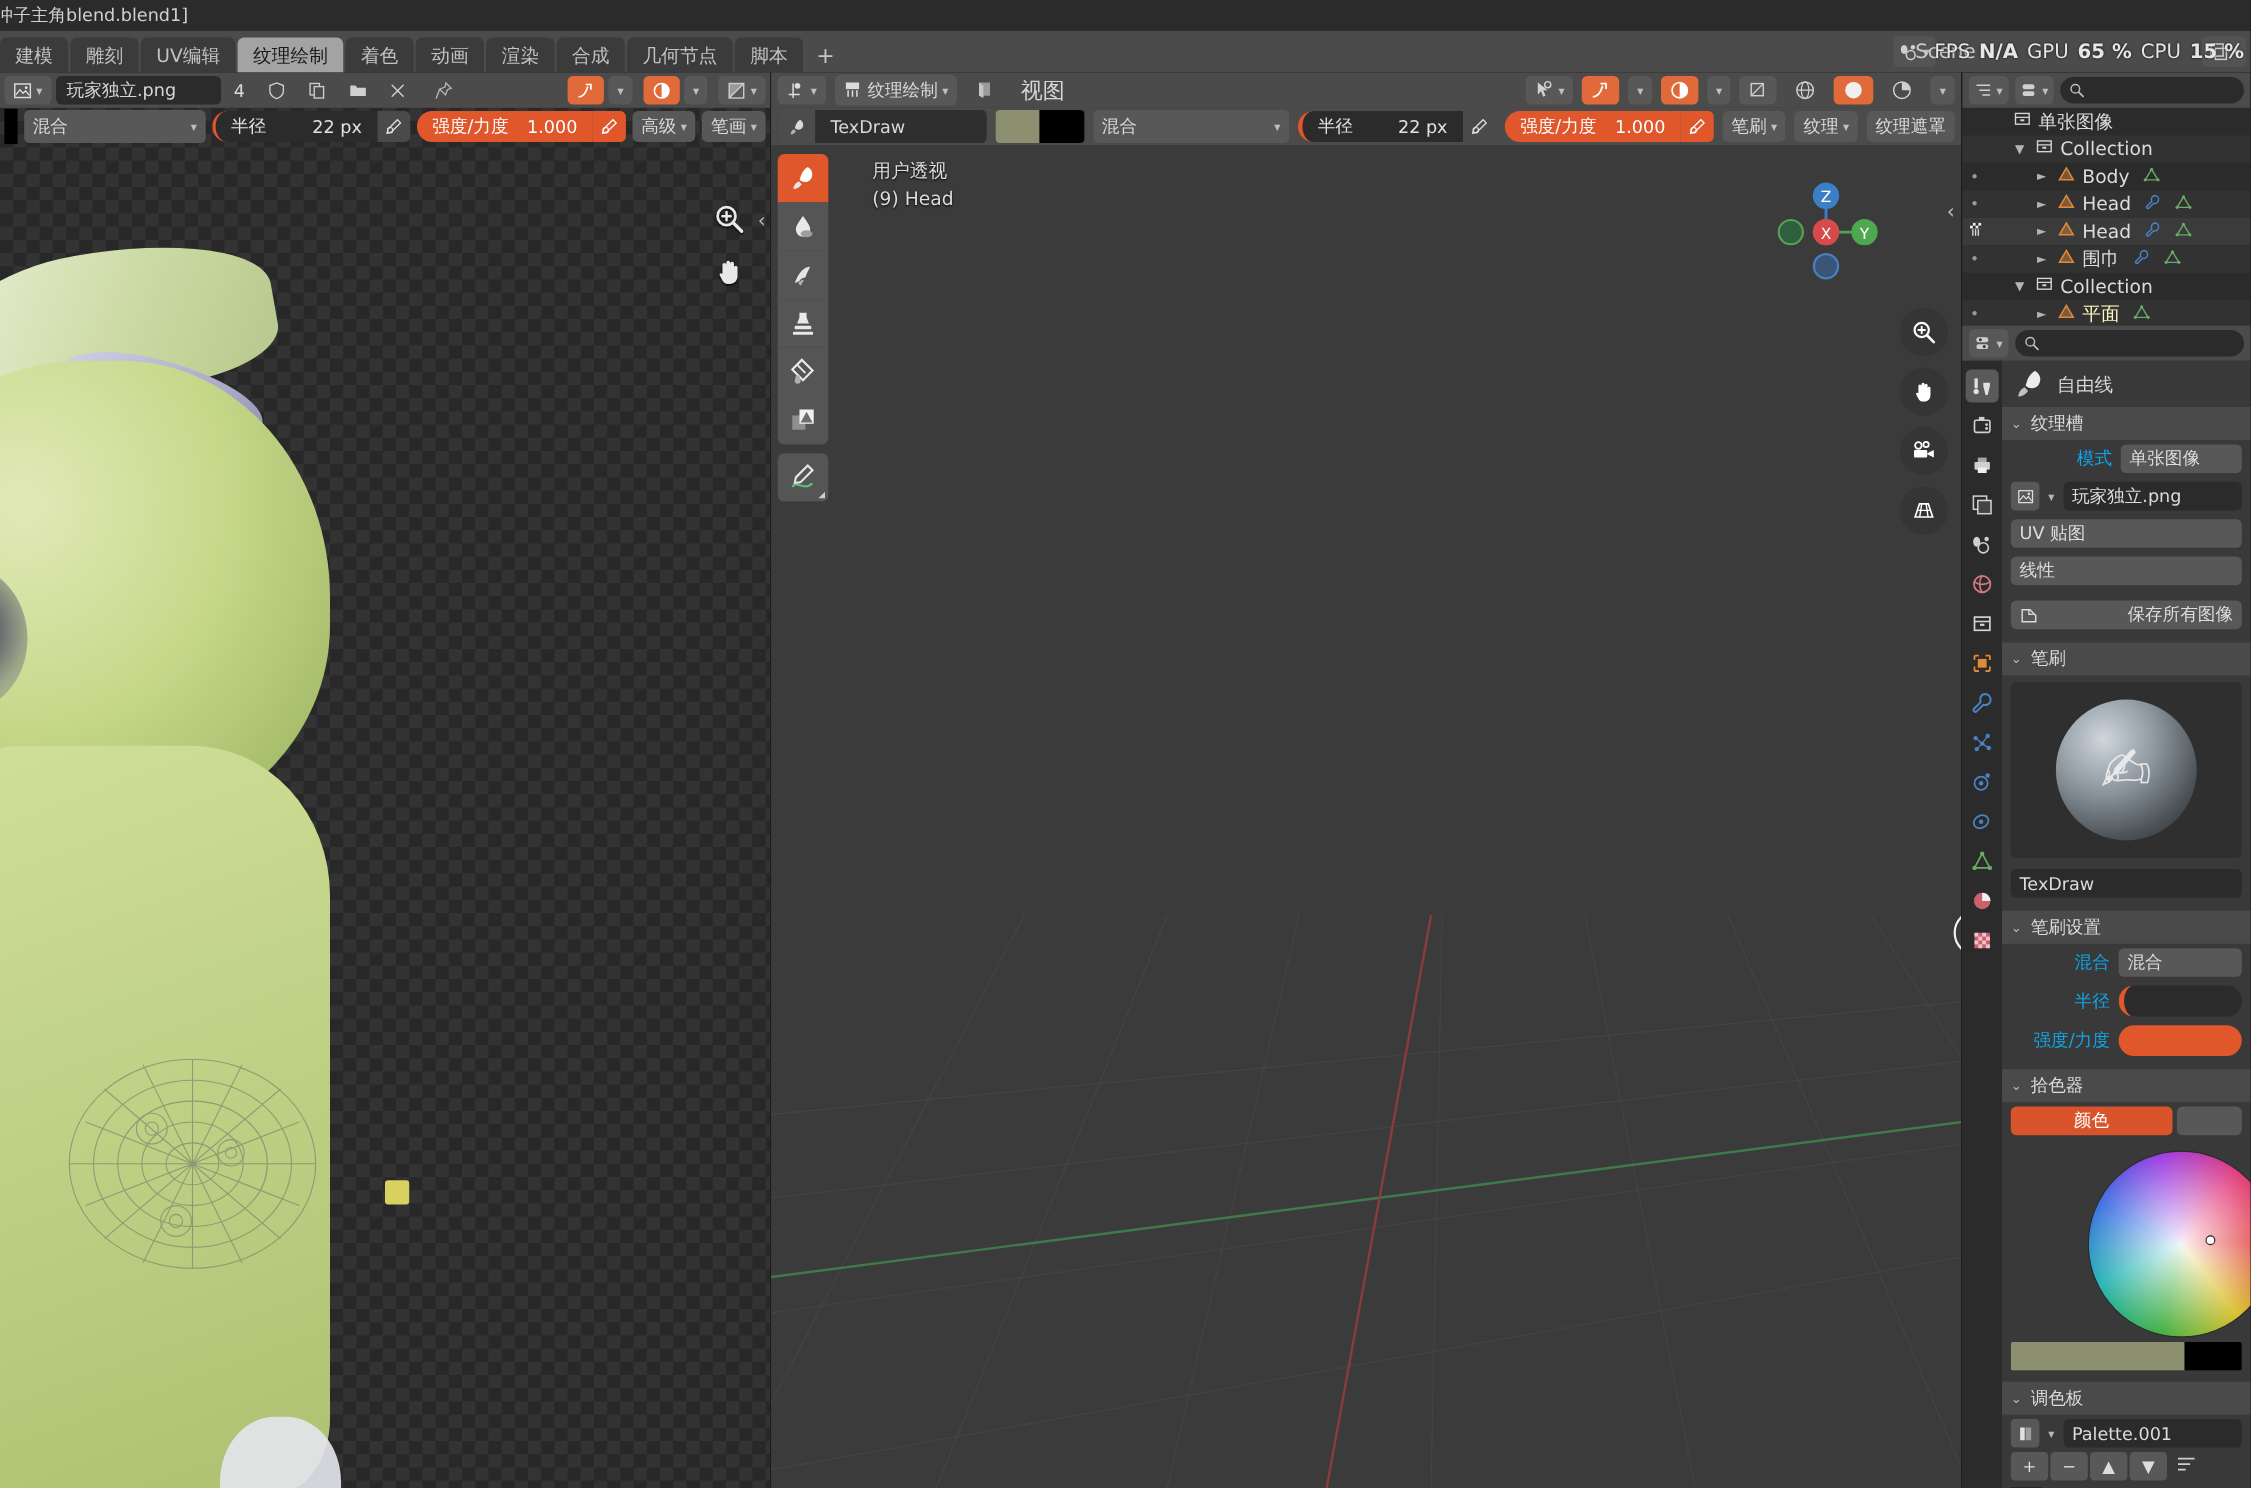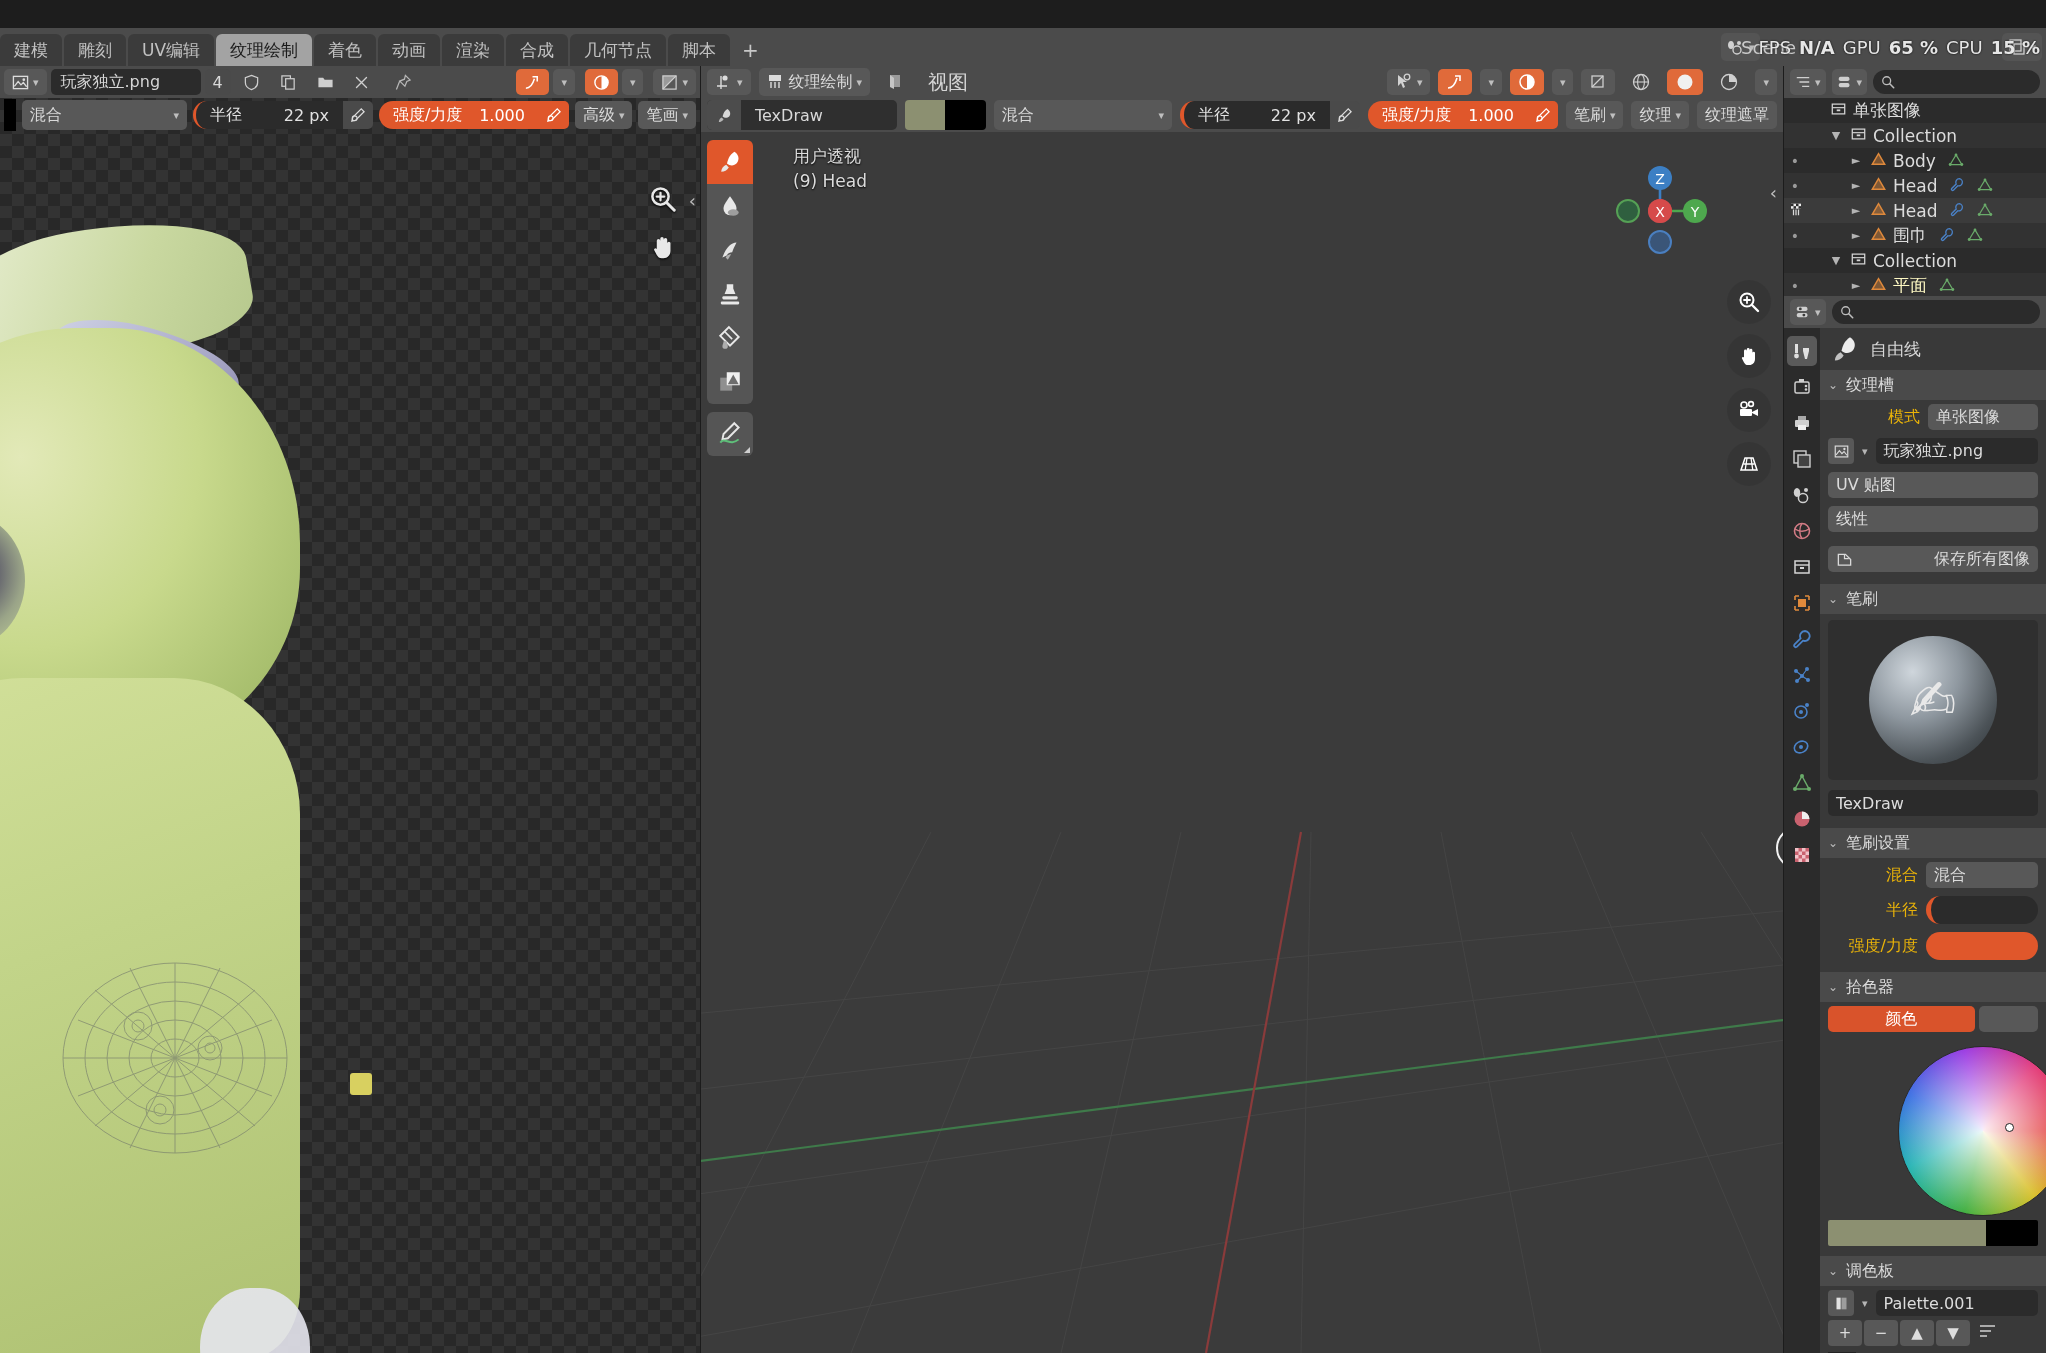--- a/index.html
+++ b/index.html
@@ -221,21 +221,21 @@
   .ptab { width:30px; height:30px; border-radius:5px; display:flex; align-items:center; justify-content:center; }
   .ptab.active { background:#5a5a5a; }
   #propBody { position:absolute; left:36px; top:32px; width:226px; height:1025px;
               background:#393939; overflow:hidden; }
 
   .brushhead { height:42px; display:flex; align-items:center; gap:10px; padding:0 10px; }
   .panel-hdr { height:30px; background:#4a4a4a; display:flex; align-items:center;
                gap:8px; padding:0 8px; font-size:16px; color:#dadada; }
   .panel-hdr .tw { font-size:12px; color:#bbb; }
   .row { display:flex; align-items:center; gap:8px; padding:4px 8px; font-size:16px; }
-  .row .rl { color:#eab308; text-align:right; }
+  .row .rl { color:#0ea5e9; text-align:right; }
   .field { flex:1; height:26px; background:#2b2b2b; border-radius:5px;
            display:flex; align-items:center; padding:0 8px; font-size:16px; color:#dcdcdc; }
   .field.btnish { background:#585858; }
   .prev-box { margin:6px 8px; height:160px; background:#2f2f2f; border-radius:5px;
               display:flex; align-items:center; justify-content:center; }
   .sphere { width:128px; height:128px; border-radius:50%;
             background: radial-gradient(circle at 34% 28%, #cfd6dc 0%, #8e979f 38%, #4c5358 72%, #262b2e 100%); position:relative; }
   .sphere .strokes { position:absolute; inset:0; display:flex; align-items:center; justify-content:center;
                      color:#e8e8e8; font-size:56px; }
   .wheelwrap { position:relative; height:180px; }
@@ -255,20 +255,23 @@
   .icon-sq { width:26px; height:26px; background:#585858; border-radius:4px;
              display:flex; align-items:center; justify-content:center; }
   .vsplit { position:absolute; left:700px; top:66px; width:1px; height:1287px; background:#1c1c1c; }
   .vsplit2 { position:absolute; left:1783px; top:66px; width:1px; height:1287px; background:#1c1c1c; }
 </style>
 </head>
 <body>
 
 <div class="app">
 
+  <div class="titlebar">
+    <span class="ttl">冲子主角blend.blend1]</span>
+  </div>
 
   <div class="topbar">
     <div class="wstabs" id="wstabs">
         <div class="wstab">建模</div>
         <div class="wstab">雕刻</div>
         <div class="wstab">UV编辑</div>
         <div class="wstab active">纹理绘制</div>
         <div class="wstab">着色</div>
         <div class="wstab">动画</div>
         <div class="wstab">渲染</div>

